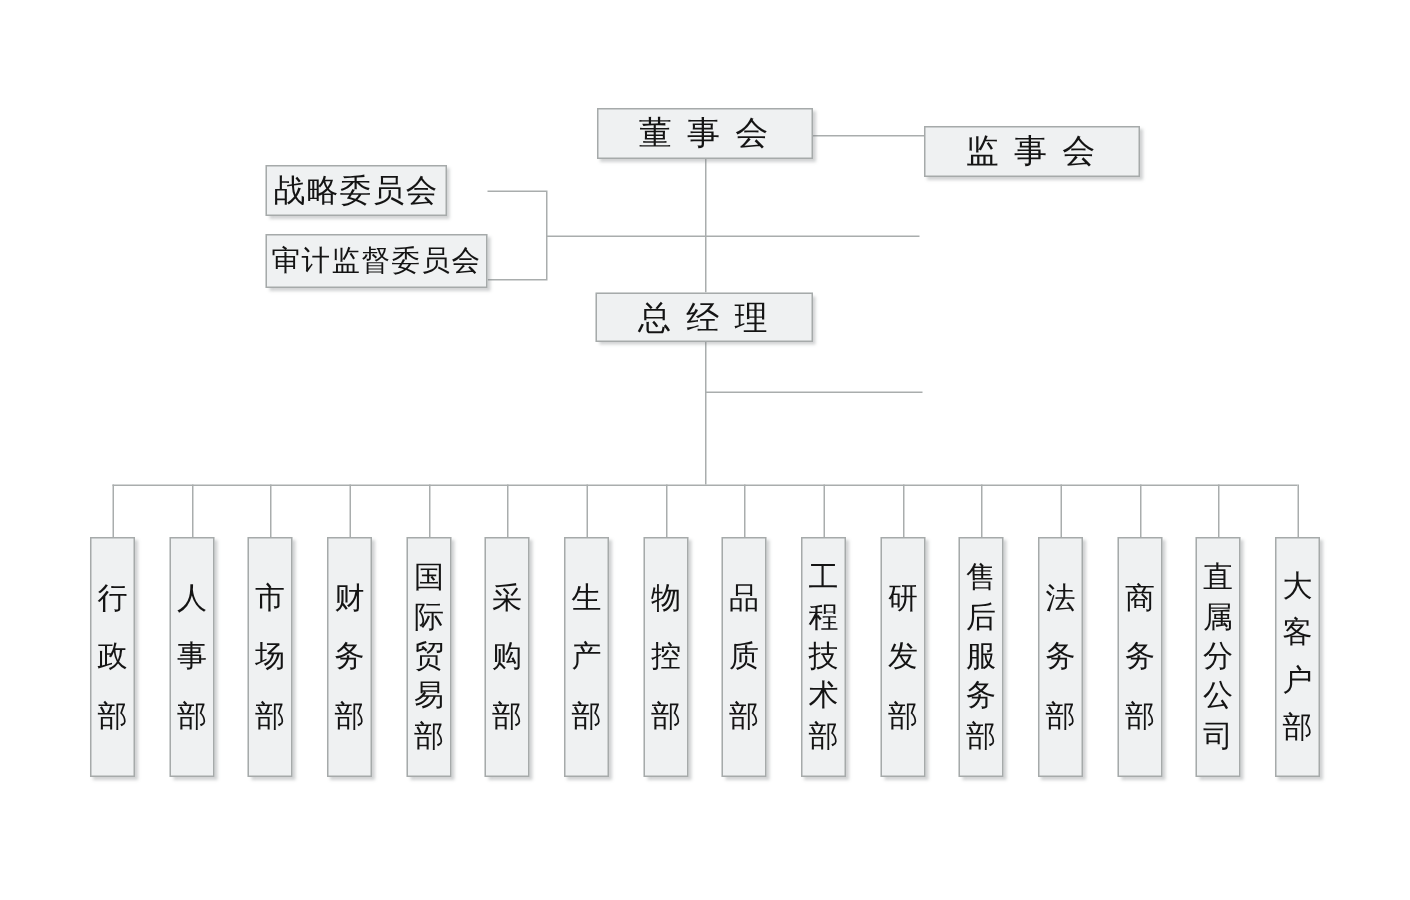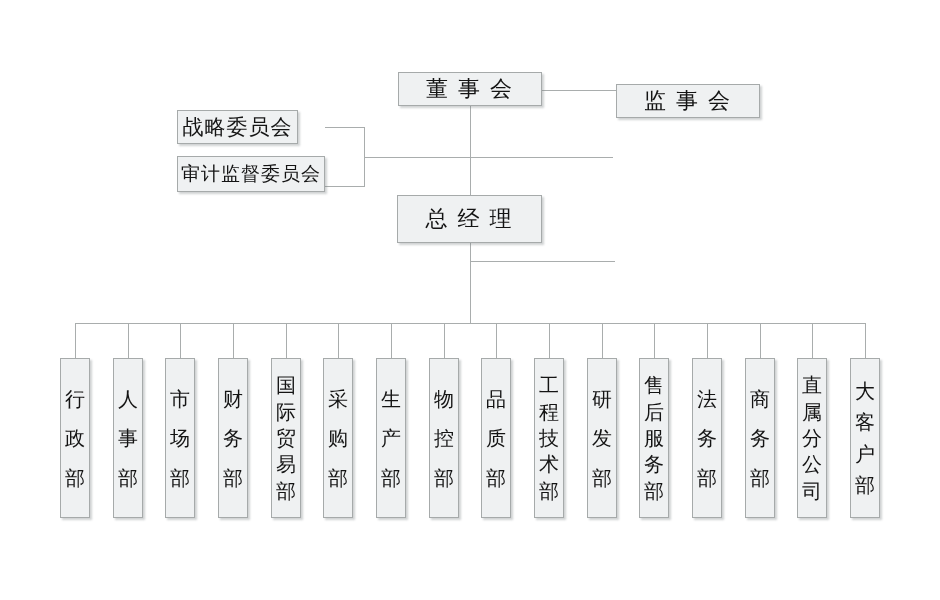--- a/index.html
+++ b/index.html
@@ -86,21 +86,21 @@
   </div>
   <div class="box h-box" style="left:616px; top:84px;  width:144px; height:34px;">
     <span>监 事 会</span>
   </div>
   <div class="box h-box m" style="left:177px; top:110px; width:121px; height:34px;">
     <span>战略委员会</span>
   </div>
   <div class="box h-box s" style="left:177px; top:156px; width:148px; height:36px;">
     <span>审计监督委员会</span>
   </div>
-  <div class="box h-box" style="left:397px; top:195px; width:145px; height:48px;">
+  <div class="box h-box" style="left:397px; top:195px; width:145px; height:33px;">
     <span>总 经 理</span>
   </div>
 
   <div class="box dept" style="left:60px;">
       <span>行</span>
       <span>政</span>
       <span>部</span>
     </div>
   <div class="box dept" style="left:113px;">
       <span>人</span>

